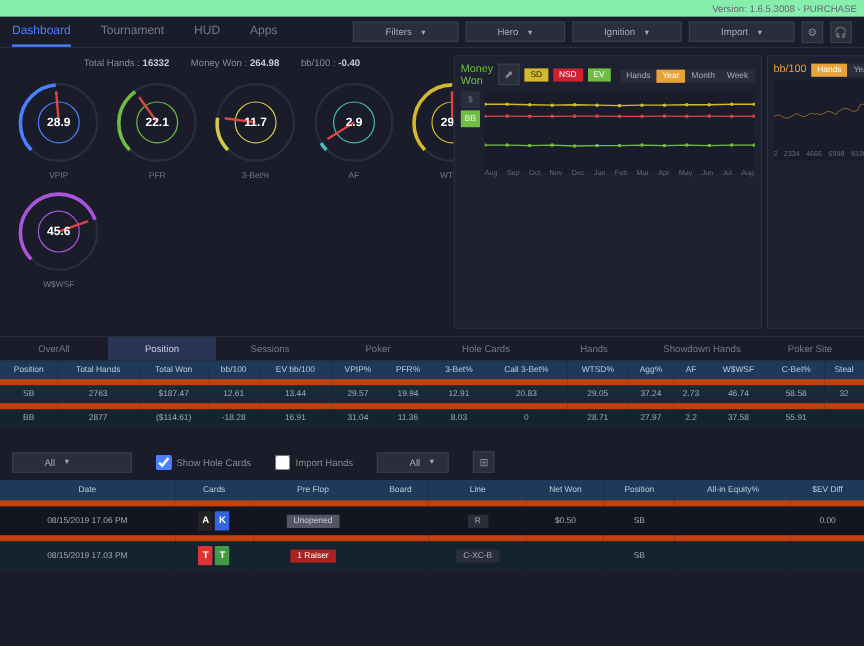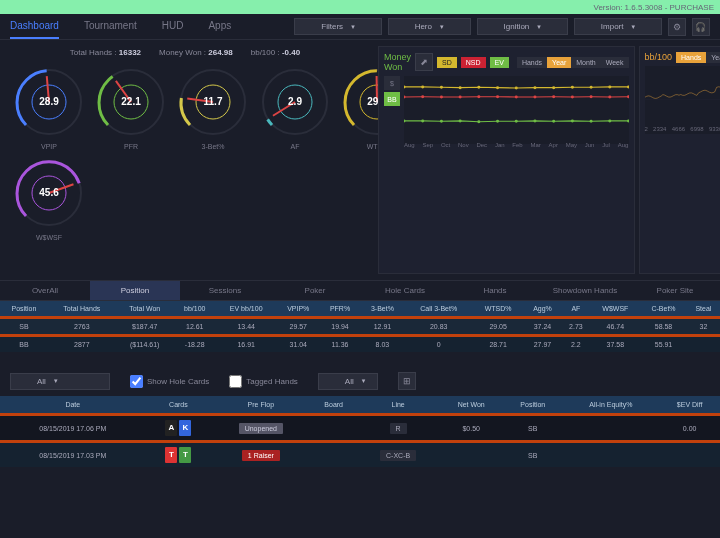--- a/index.html
+++ b/index.html
@@ -33,21 +33,21 @@
 .btn-sm.yellow{background:#d4b82e;color:#222}
 .btn-sm.red{background:#c23;color:#fff}
 .toggle{width:16px;height:14px;background:#2a2d3a;color:#778;font-size:7px;display:flex;align-items:center;justify-content:center;cursor:pointer}
 .toggle.active{background:#6fbd45;color:#fff}
 .chart-area{height:68px;position:relative;background:#1a1d29}
 .mid-tabs{display:flex;background:#1a1d29;border-top:1px solid #2a2d3a;border-bottom:1px solid #2a2d3a}
 .mid-tab{flex:1;text-align:center;padding:5px;font-size:8px;color:#778;cursor:pointer}
 .mid-tab.active{background:#2a3555;color:#ccd}
 .data-table{width:100%;border-collapse:collapse}
 .data-table th{background:#1e3a5a;color:#bcd;font-size:7px;font-weight:normal;padding:4px 2px;text-align:center}
-.data-table td{background:#1a2838;color:#aab;font-size:7px;padding:4px 2px;text-align:center;border-top:3px solid #c2410c}
+.data-table td{background:#1a2838;color:#aab;font-size:7px;padding:4px 2px;text-align:center;border-top:5px solid #c2410c}
 .data-table tr:nth-child(even) td{background:#152230}
 .pos-green{color:#5fb84a}
 .pos-red{color:#d44}
 .filter-bar{display:flex;align-items:center;gap:20px;padding:6px 10px;background:#1a1d29;margin-top:14px}
 .checkbox{display:flex;align-items:center;gap:4px;font-size:8px;color:#889}
 .checkbox input{accent-color:#4a7fff}
 .hands-table th{background:#1e3a5a;color:#bcd;font-size:7px;font-weight:normal;padding:5px 2px;text-align:center}
 .hands-table td{background:#131620;color:#aab;font-size:7px;padding:4px 2px;text-align:center}
 .card{display:inline-block;width:12px;height:16px;font-size:8px;font-weight:bold;text-align:center;line-height:16px;border-radius:1px;margin:0 1px}
 .card.s{background:#222;color:#fff}
@@ -333,21 +333,21 @@
   </table>
 
 <div class="filter-bar">
   <div class="dropdown" style="width:100px">All</div>
   <label class="checkbox">
       <input type="checkbox" checked="" style="">
       <span>Show Hole Cards</span>
     </label>
   <label class="checkbox">
       <input type="checkbox" style="">
-      <span>Tagged Hands</span>
+      <span>Import Hands</span>
     </label>
   <div class="dropdown" style="width:60px">All</div>
   <div class="icon-btn">⊞</div>
 </div>
 
 <table class="data-table hands-table">
     <thead>
       <tr id="hthead">
         <th>Date</th>
         <th>Cards</th>

